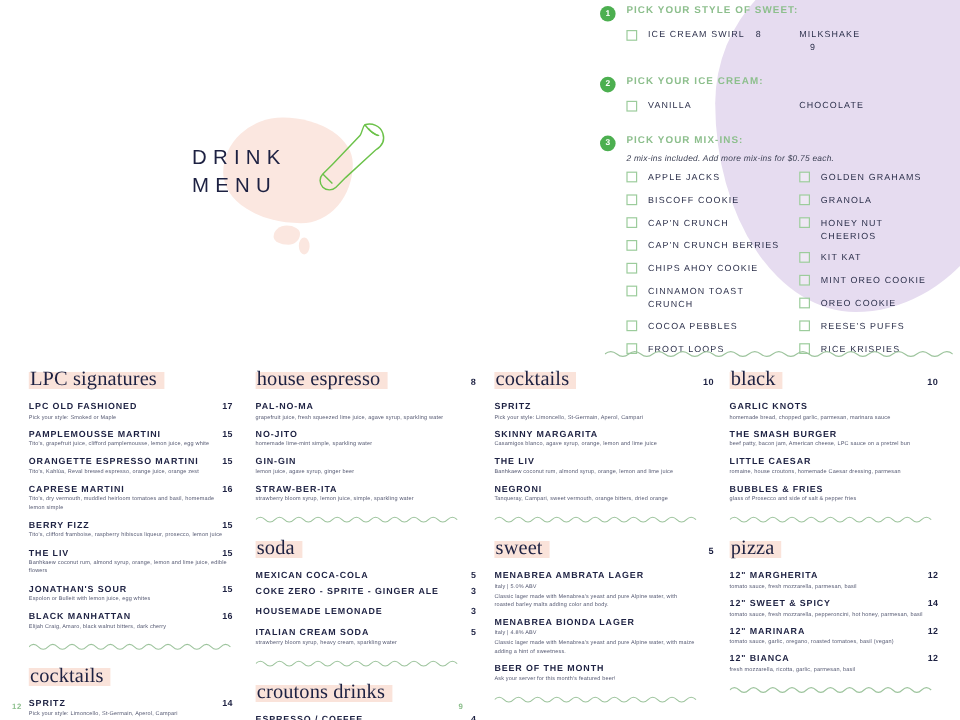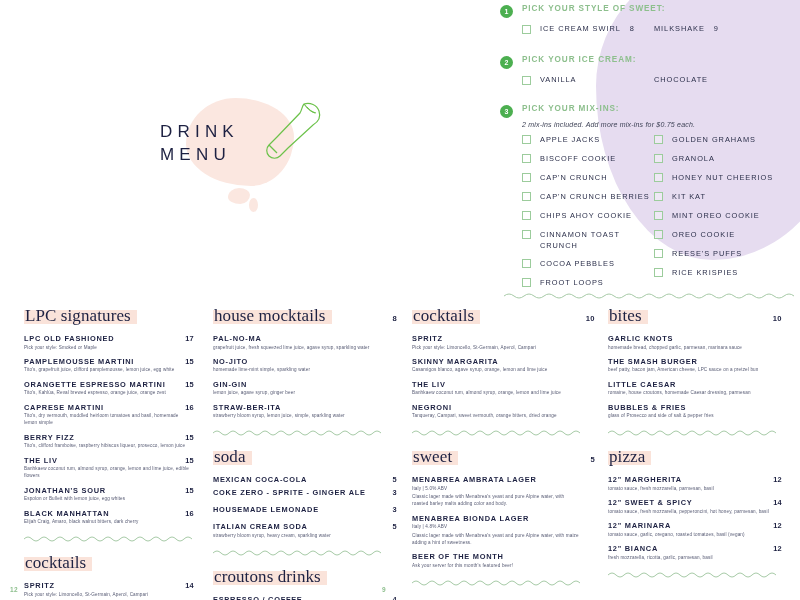--- a/index.html
+++ b/index.html
@@ -80,21 +80,21 @@
     color: #3e4256;
     letter-spacing: 0.2px;
     margin-top: 3px;
     margin-bottom: 4px;
   }
   .opt-grid {
     margin-left: 22px;
     margin-top: 6px;
     display: grid;
     grid-template-columns: 128px 1fr;
-    column-gap: 0px;
+    column-gap: 12px;
   }
   .opt {
     display: flex;
     align-items: flex-start;
     margin-bottom: 10px;
     min-height: 12px;
   }
   .chk {
     width: 9px; height: 9px; min-width: 9px;
     border: 1px solid #9ccc9c;
@@ -108,21 +108,21 @@
     color: #2b2f4a;
     text-transform: uppercase;
     line-height: 1.42;
   }
   .opt-price {
     margin-left: 9px;
     font-size: 7.4px;
     color: #2b2f4a;
     letter-spacing: 0.6px;
   }
-  .opt-right { padding-left: 4px; }
+  .opt-right { padding-left: 4px; flex-direction: column; }
   .mixins .opt { margin-bottom: 7px; }
   .mixins .opt-label { line-height: 1.5; }
 
   
   #hero { position: absolute; top: 120px; left: 160px; z-index: 3; }
   #hero-title {
     font-size: 17px;
     font-weight: normal;
     letter-spacing: 5.2px;
     line-height: 1.38;
@@ -451,21 +451,21 @@
             <span class="item-price">14</span>
           </div>
 
       </div>
 
     </div>
   </div>
 
   <div class="col col-2">
     <div class="sec-head">
-      <span class="sec-title">house mocktails</span>
+      <span class="sec-title">house espresso</span>
       <span class="sec-price">8</span>
     </div>
     <div>
       <div class="item">
         <div class="item-row">
             <span class="item-name">PAL-NO-MA</span>
             <span class="item-price"></span>
           </div>
         <div class="item-desc">grapefruit juice, fresh squeezed lime juice, agave syrup, sparkling water</div>
       </div>
@@ -634,21 +634,21 @@
 
     <div class="sec-head">
       <span class="sec-title">wine</span>
       <span class="sec-price">9</span>
     </div>
 
   </div>
 
   <div class="col col-4">
     <div class="sec-head">
-      <span class="sec-title">bites</span>
+      <span class="sec-title">black</span>
       <span class="sec-price">10</span>
     </div>
     <div>
       <div class="item">
         <div class="item-row">
             <span class="item-name">GARLIC KNOTS</span>
             <span class="item-price"></span>
           </div>
         <div class="item-desc">homemade bread, chopped garlic, parmesan, marinara sauce</div>
       </div>

